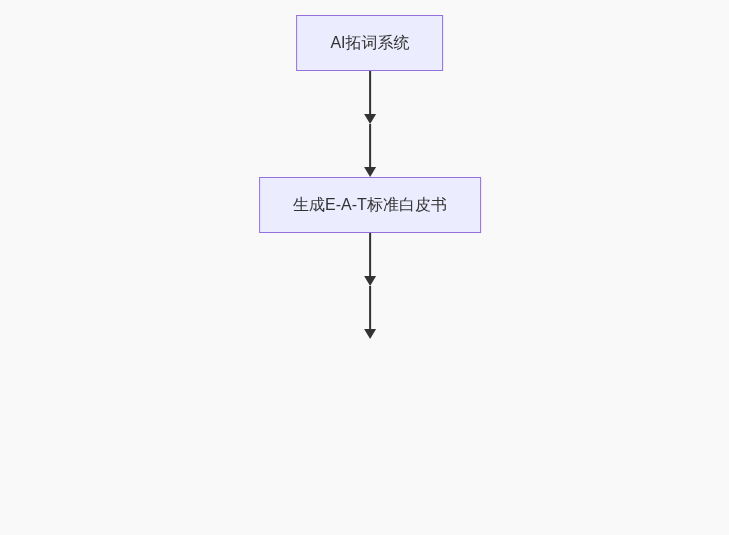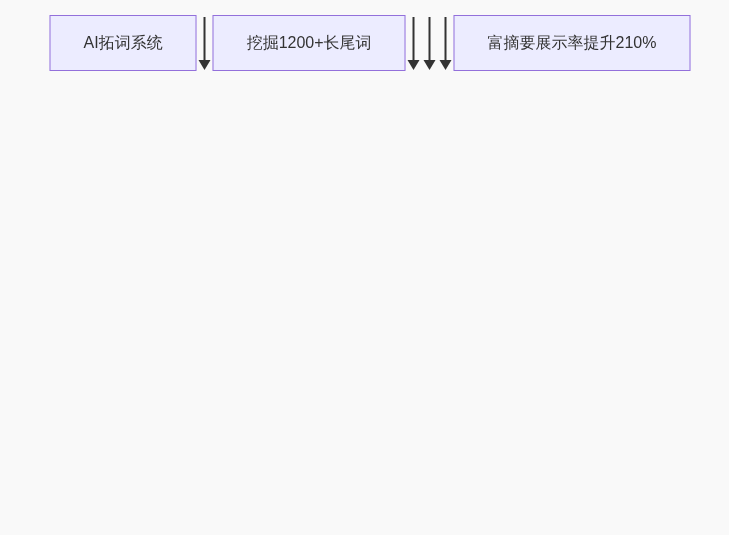--- a/index.html
+++ b/index.html
@@ -16,21 +16,21 @@
     overflow: hidden;
     background: var(--background);
     font-family: "Liberation Sans", "DejaVu Sans", sans-serif;
   }
   .flowchart {
     position: absolute;
     left: 370px;
     top: 15px;
     transform: translateX(-50%);
     display: inline-flex;
-    flex-direction: row;
+    flex-direction: column;
     align-items: center;
   }
   .node {
     height: 56px;
     display: flex;
     align-items: center;
     justify-content: center;
     padding: 0 33px;
     background: var(--node-fill);
     border: 1.5px solid var(--node-border);
@@ -69,34 +69,33 @@
 
 <div class="flowchart">
 
   <div class="node">AI拓词系统</div>
 
   <div class="edge">
     <div class="line"></div>
     <div class="head"></div>
   </div>
 
-  <div class="node">挖掘1200+长尾词</div>
+
+  <div class="edge">
+    <div class="line"></div>
+    <div class="head"></div>
+  </div>
+
+  <div class="node">生成E-A-T标准白皮书</div>
 
   <div class="edge">
     <div class="line"></div>
     <div class="head"></div>
   </div>
 
 
   <div class="edge">
     <div class="line"></div>
     <div class="head"></div>
   </div>
 
 
-  <div class="edge">
-    <div class="line"></div>
-    <div class="head"></div>
-  </div>
-
-  <div class="node">富摘要展示率提升210%</div>
-
 </div>
 
 </body></html>

